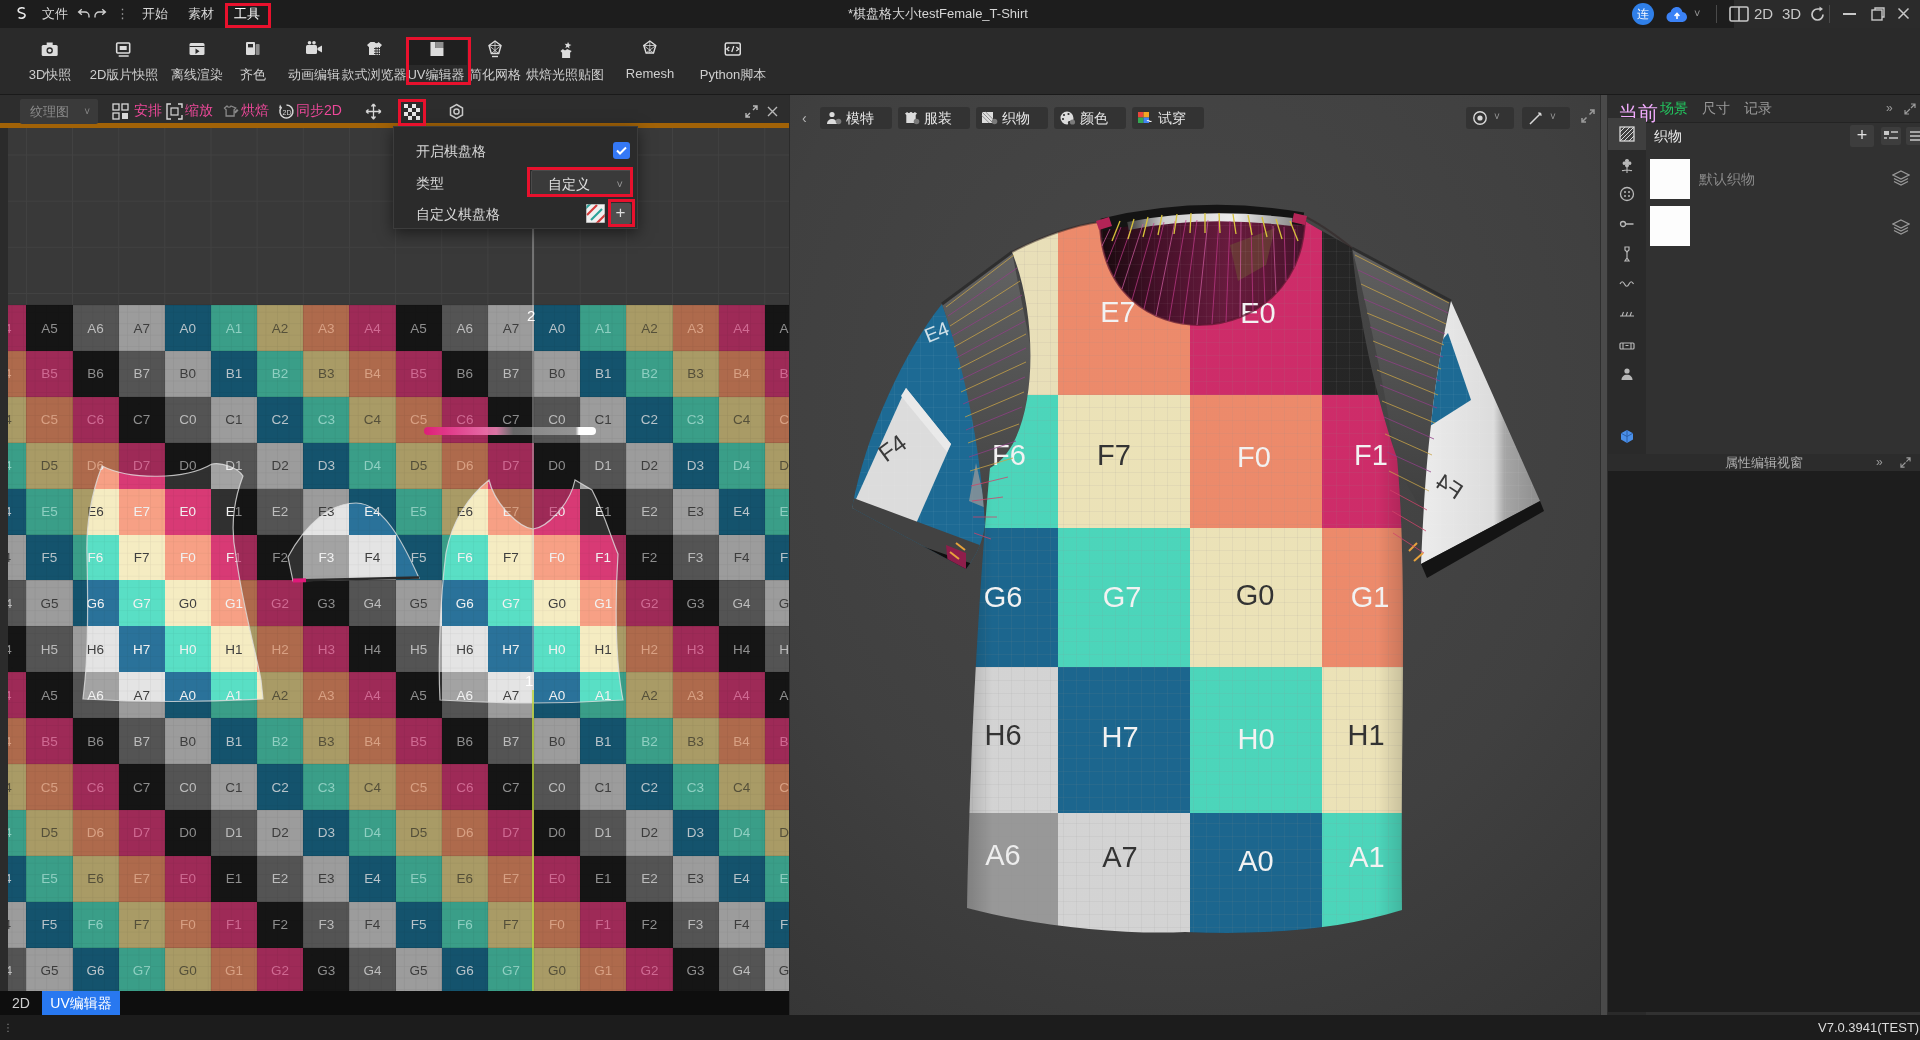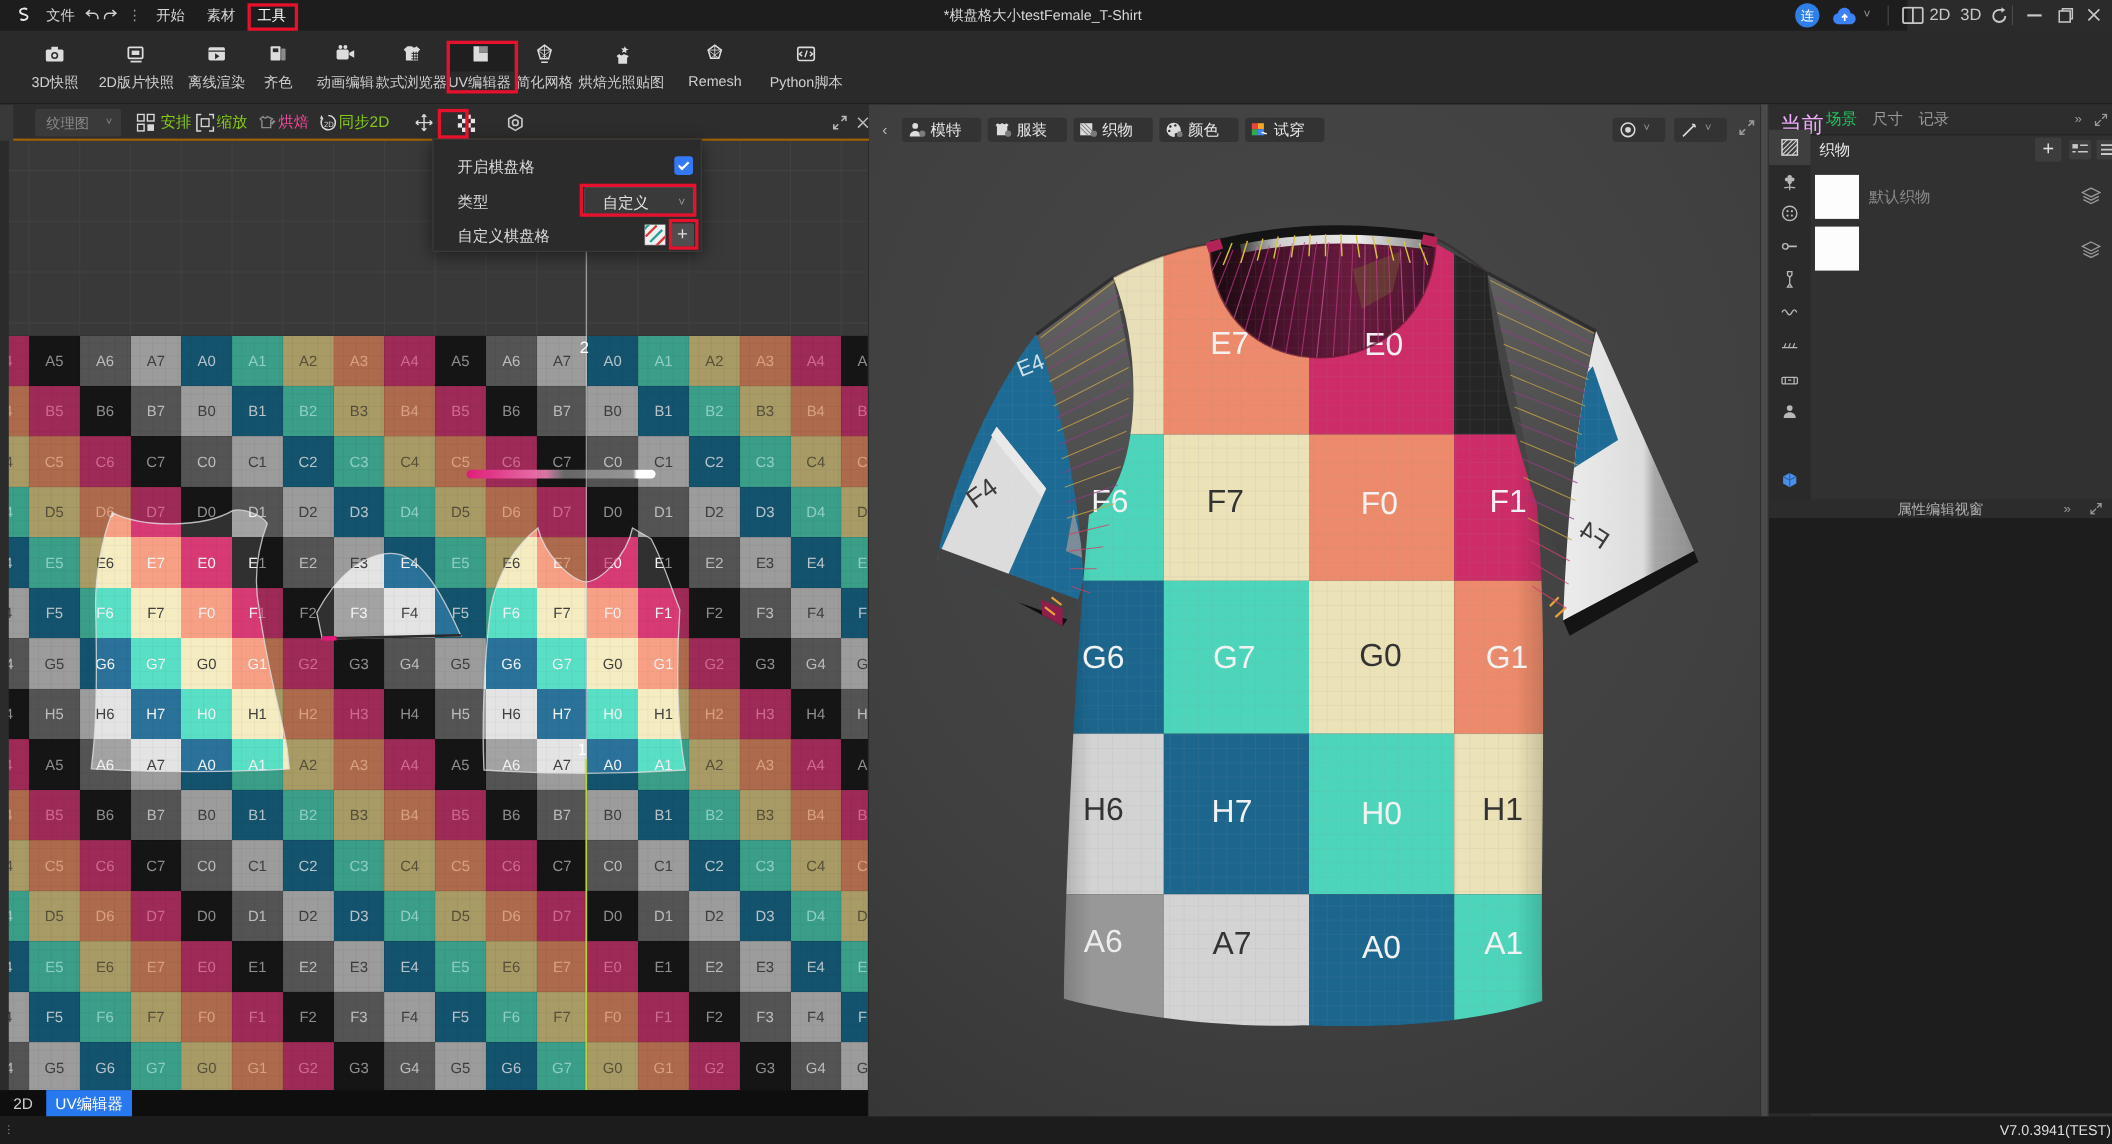--- a/index.html
+++ b/index.html
@@ -3,46 +3,46 @@
 *{margin:0;padding:0;box-sizing:border-box}
 body{width:1920px;height:1040px;background:#2b2b2b;font-family:"Liberation Sans",sans-serif;overflow:hidden;position:relative}
 .abs{position:absolute}
 #titlebar{position:absolute;left:0;top:0;width:1734px;height:28px;background:#1d1d1d}
 #titlebar .menu{position:absolute;top:0;height:28px;line-height:28px;color:#d6d6d6;font-size:15px}
 #ribbon{position:absolute;left:0;top:28px;width:1920px;height:67px;background:#2a2a2a;border-bottom:1px solid #1a1a1a}
 .ri{position:absolute;top:11px;transform:translateX(-50%);text-align:center}
 .ric{height:24px}
 .ril{color:#cfcfcf;font-size:13px;margin-top:3px;white-space:nowrap}
 #lpanel{position:absolute;left:0;top:95px;width:789px;height:920px;background:#393939}
-#ltoolbar{position:absolute;left:12px;top:0;width:789px;height:33px;background:#2d2d2d;border-bottom:2px solid #a16207;color:#d8d8d8;font-size:14px}
+#ltoolbar{position:absolute;left:0;top:0;width:789px;height:33px;background:#2d2d2d;border-bottom:5px solid #a16207;color:#d8d8d8;font-size:14px}
 #lcanvas{position:absolute;left:0;top:33px;width:789px;height:863px;overflow:hidden}
 #ltabs{position:absolute;left:0;top:896px;width:789px;height:24px;background:#0e0e0e}
 #v3d{position:absolute;left:790px;top:95px;width:818px;height:920px;background:#3d3d3d;overflow:hidden}
 #rside{position:absolute;left:1608px;top:95px;width:312px;height:920px;background:#313131}
 #statusbar{position:absolute;left:0;top:1015px;width:1920px;height:25px;background:#1c1c1c;color:#e3e3e3;font-size:14px;line-height:25px}
 .redbox{position:absolute;border:3px solid #e8112d;z-index:50}
 .btn3{position:absolute;top:12px;height:22px;background:#333333;border-radius:3px;color:#e8e8e8;font-size:14px;line-height:22px;padding:0 9px 0 26px}
-.tbtn{display:inline-block;color:#84cc16;font-size:14px}
+.tbtn{display:inline-block;color:#ec4899;font-size:14px}
 </style></head><body>
 <div id="titlebar">
     <svg class="abs" style="left:13px;top:5px" width="18" height="17" viewBox="0 0 24 20">
       <path d="M15.5 3.5c-1.2-1-3-1.4-4.8-1C8 3 6.6 4.8 7 6.6c.8 3.6 8.3 1.9 9 5.4.4 1.8-1 3.6-3.7 4.1-1.8.4-3.6 0-4.8-1" fill="none" stroke="#e8e8e8" stroke-width="2.2"></path>
     </svg>
     <div class="menu" style="left:42px;font-size:13px">文件</div>
     <svg class="abs" style="left:76px;top:8px" width="14" height="12" viewBox="0 0 17 15">
       <path d="M7 1.5L3 5l4 3.5M3 5h8c2.8 0 5 2.2 5 5v2" fill="none" stroke="#cfcfcf" stroke-width="1.7"></path>
     </svg>
     <svg class="abs" style="left:94px;top:8px" width="14" height="12" viewBox="0 0 17 15">
       <path d="M10 1.5L14 5l-4 3.5M14 5H6c-2.8 0-5 2.2-5 5v2" fill="none" stroke="#cfcfcf" stroke-width="1.7"></path>
     </svg>
     <div class="menu" style="left:116px;color:#9a9a9a;font-size:13px">⋮</div>
     <div class="menu" style="left:142px;font-size:13px">开始</div>
     <div class="menu" style="left:188px;font-size:13px">素材</div>
     <div class="menu" style="left:234px;font-size:13px;color:#ffffff">工具</div>
-    <div class="menu" style="left:848px;width:200px;text-align:center;pointer-events:none;font-size:13px">*棋盘格大小testFemale_T-Shirt</div>
+    <div class="menu" style="left:848px;width:200px;pointer-events:none;font-size:13px">*棋盘格大小testFemale_T-Shirt</div>
     <div class="abs" style="left:1632px;top:3px;width:22px;height:22px;border-radius:11px;background:#2f7fe8;color:#fff;font-size:12px;text-align:center;line-height:22px">连</div>
     <svg class="abs" style="left:1664px;top:4px" width="26" height="20" viewBox="0 0 26 20">
       <path d="M13 3c-3.2 0-5.8 2.2-6.3 5.1C4.2 8.6 2.5 10.5 2.5 13c0 2.8 2.2 5 5 5h10.5c2.8 0 5-2.2 5-5 0-2.6-2-4.8-4.6-5C17.9 5.1 15.7 3 13 3z" fill="#3b82f6"></path>
       <path d="M13 15v-5M10.6 12l2.4-2.6 2.4 2.6" stroke="#fff" stroke-width="1.6" fill="none"></path>
     </svg>
     <div class="abs" style="left:1694px;top:7px;color:#9a9a9a;font-size:11px">˅</div>
     <div class="abs" style="left:1716px;top:5px;width:1px;height:18px;background:#4a4a4a"></div>
     <svg class="abs" style="left:1729px;top:6px" width="20" height="16" viewBox="0 0 20 16">
       <rect x="1" y="1" width="18" height="14" rx="1.5" fill="none" stroke="#c8c8c8" stroke-width="1.6"></rect>
       <path d="M10 1v14" stroke="#c8c8c8" stroke-width="1.6"></path>

